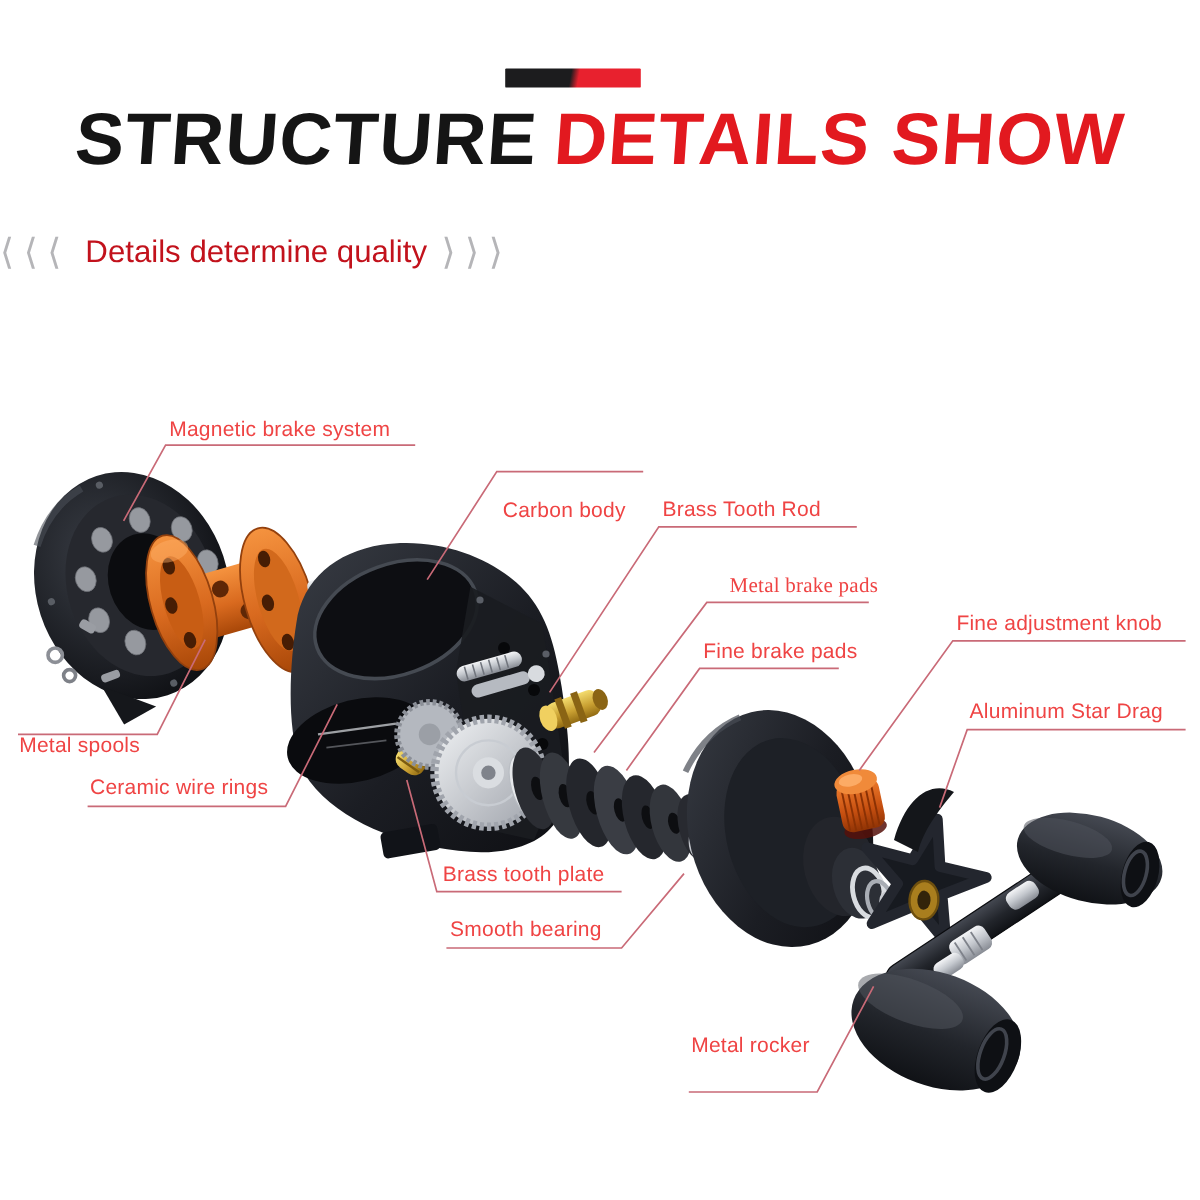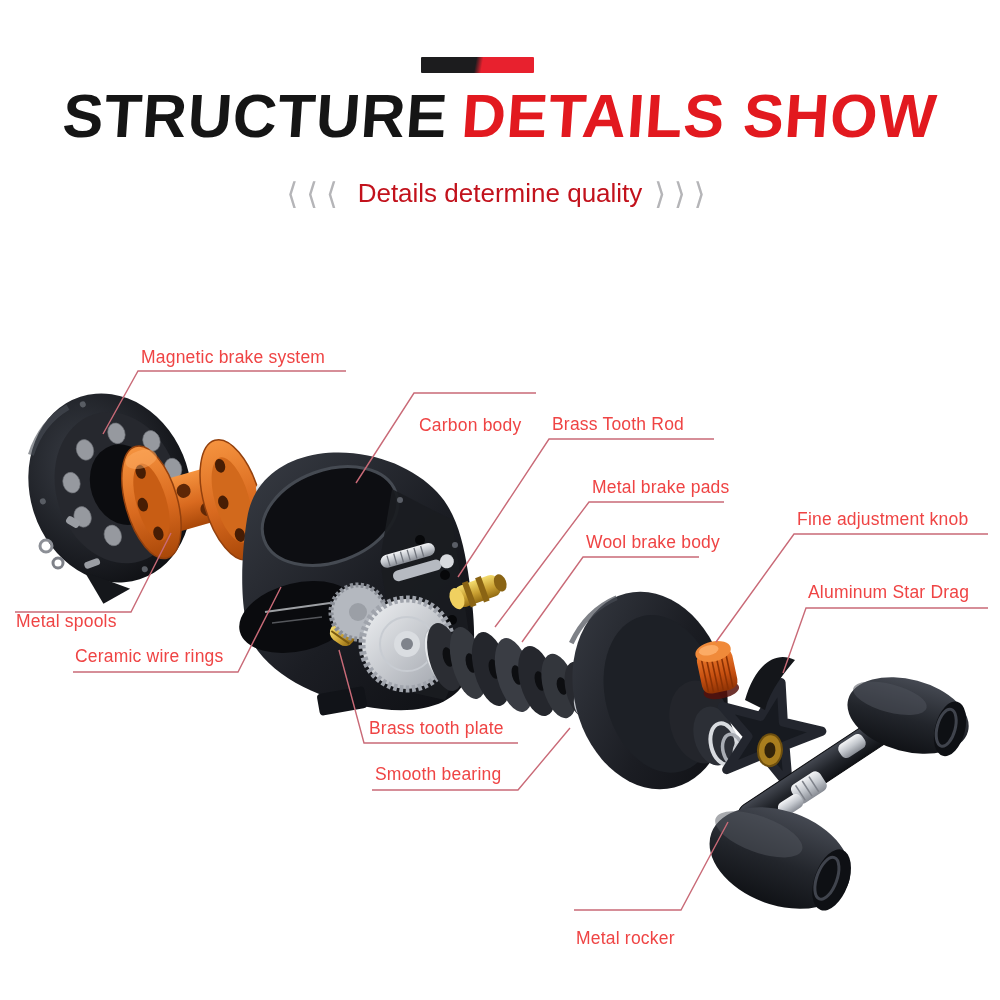--- a/index.html
+++ b/index.html
@@ -13,21 +13,21 @@
     border-radius:1px;
   }
   .title{
     position:absolute; top:84px; left:0; width:100%; text-align:center;
     font-weight:900; font-size:61px; line-height:1.05; letter-spacing:1px;
     transform:skewX(-4deg); white-space:nowrap;
   }
   .t-black{color:#151515;}
   .t-red{color:#e2191f; margin-left:14px;}
   .subtitle{
-    position:absolute; top:176px; left:0; width:100%; text-align:center;
+    position:absolute; top:192px; left:0; width:100%; text-align:left;
     font-size:26px; white-space:nowrap;
   }
   .chev{color:#b5b5b8; font-size:30px; letter-spacing:8px; vertical-align:-2px; font-weight:400;}
   .sub-text{color:#c2121c; margin:0 12px; font-weight:400;}
   .art{position:absolute; left:0; top:0; width:1000px; height:1000px;}
   .plabel{
     position:absolute; font-size:17.5px; color:#ef4444; white-space:nowrap;
     letter-spacing:.2px;
   }
   .leader{stroke:#c96a77; stroke-width:1.4; fill:none;}
@@ -316,23 +316,23 @@
       <polyline class="leader" points="73,672 238,672 281,587"></polyline>
       <polyline class="leader" points="518,743 364,743 339,650"></polyline>
       <polyline class="leader" points="372,790 518,790 570,728"></polyline>
       <polyline class="leader" points="574,910 681,910 728,822"></polyline>
     </g>
   </svg>
 
   <div class="plabel" style="left:141px; top:347px;">Magnetic brake system</div>
   <div class="plabel" style="left:419px; top:369px;margin-top:46px;">Carbon body</div>
   <div class="plabel" style="left:552px; top:414px;">Brass Tooth Rod</div>
-  <div class="plabel" style="left:592px; top:477px;">Metal brake pads</div>
-  <div class="plabel" style="left:586px; top:532px;">Wool brake body</div>
+  <div class="plabel" style="left:608px; top:477px;font-family:Liberation Serif, serif;">Metal brake pads</div>
+  <div class="plabel" style="left:586px; top:532px;">Fine brake pads</div>
   <div class="plabel" style="left:797px; top:509px;">Fine adjustment knob</div>
   <div class="plabel" style="left:808px; top:582px;">Aluminum Star Drag</div>
   <div class="plabel" style="left:16px;  top:611px;">Metal spools</div>
   <div class="plabel" style="left:75px;  top:646px;">Ceramic wire rings</div>
   <div class="plabel" style="left:369px; top:718px;">Brass tooth plate</div>
   <div class="plabel" style="left:375px; top:764px;">Smooth bearing</div>
-  <div class="plabel" style="left:576px; top:928px;">Metal rocker</div>
+  <div class="plabel" style="left:576px; top:861px;">Metal rocker</div>
 
 </div>
 
 </body></html>

